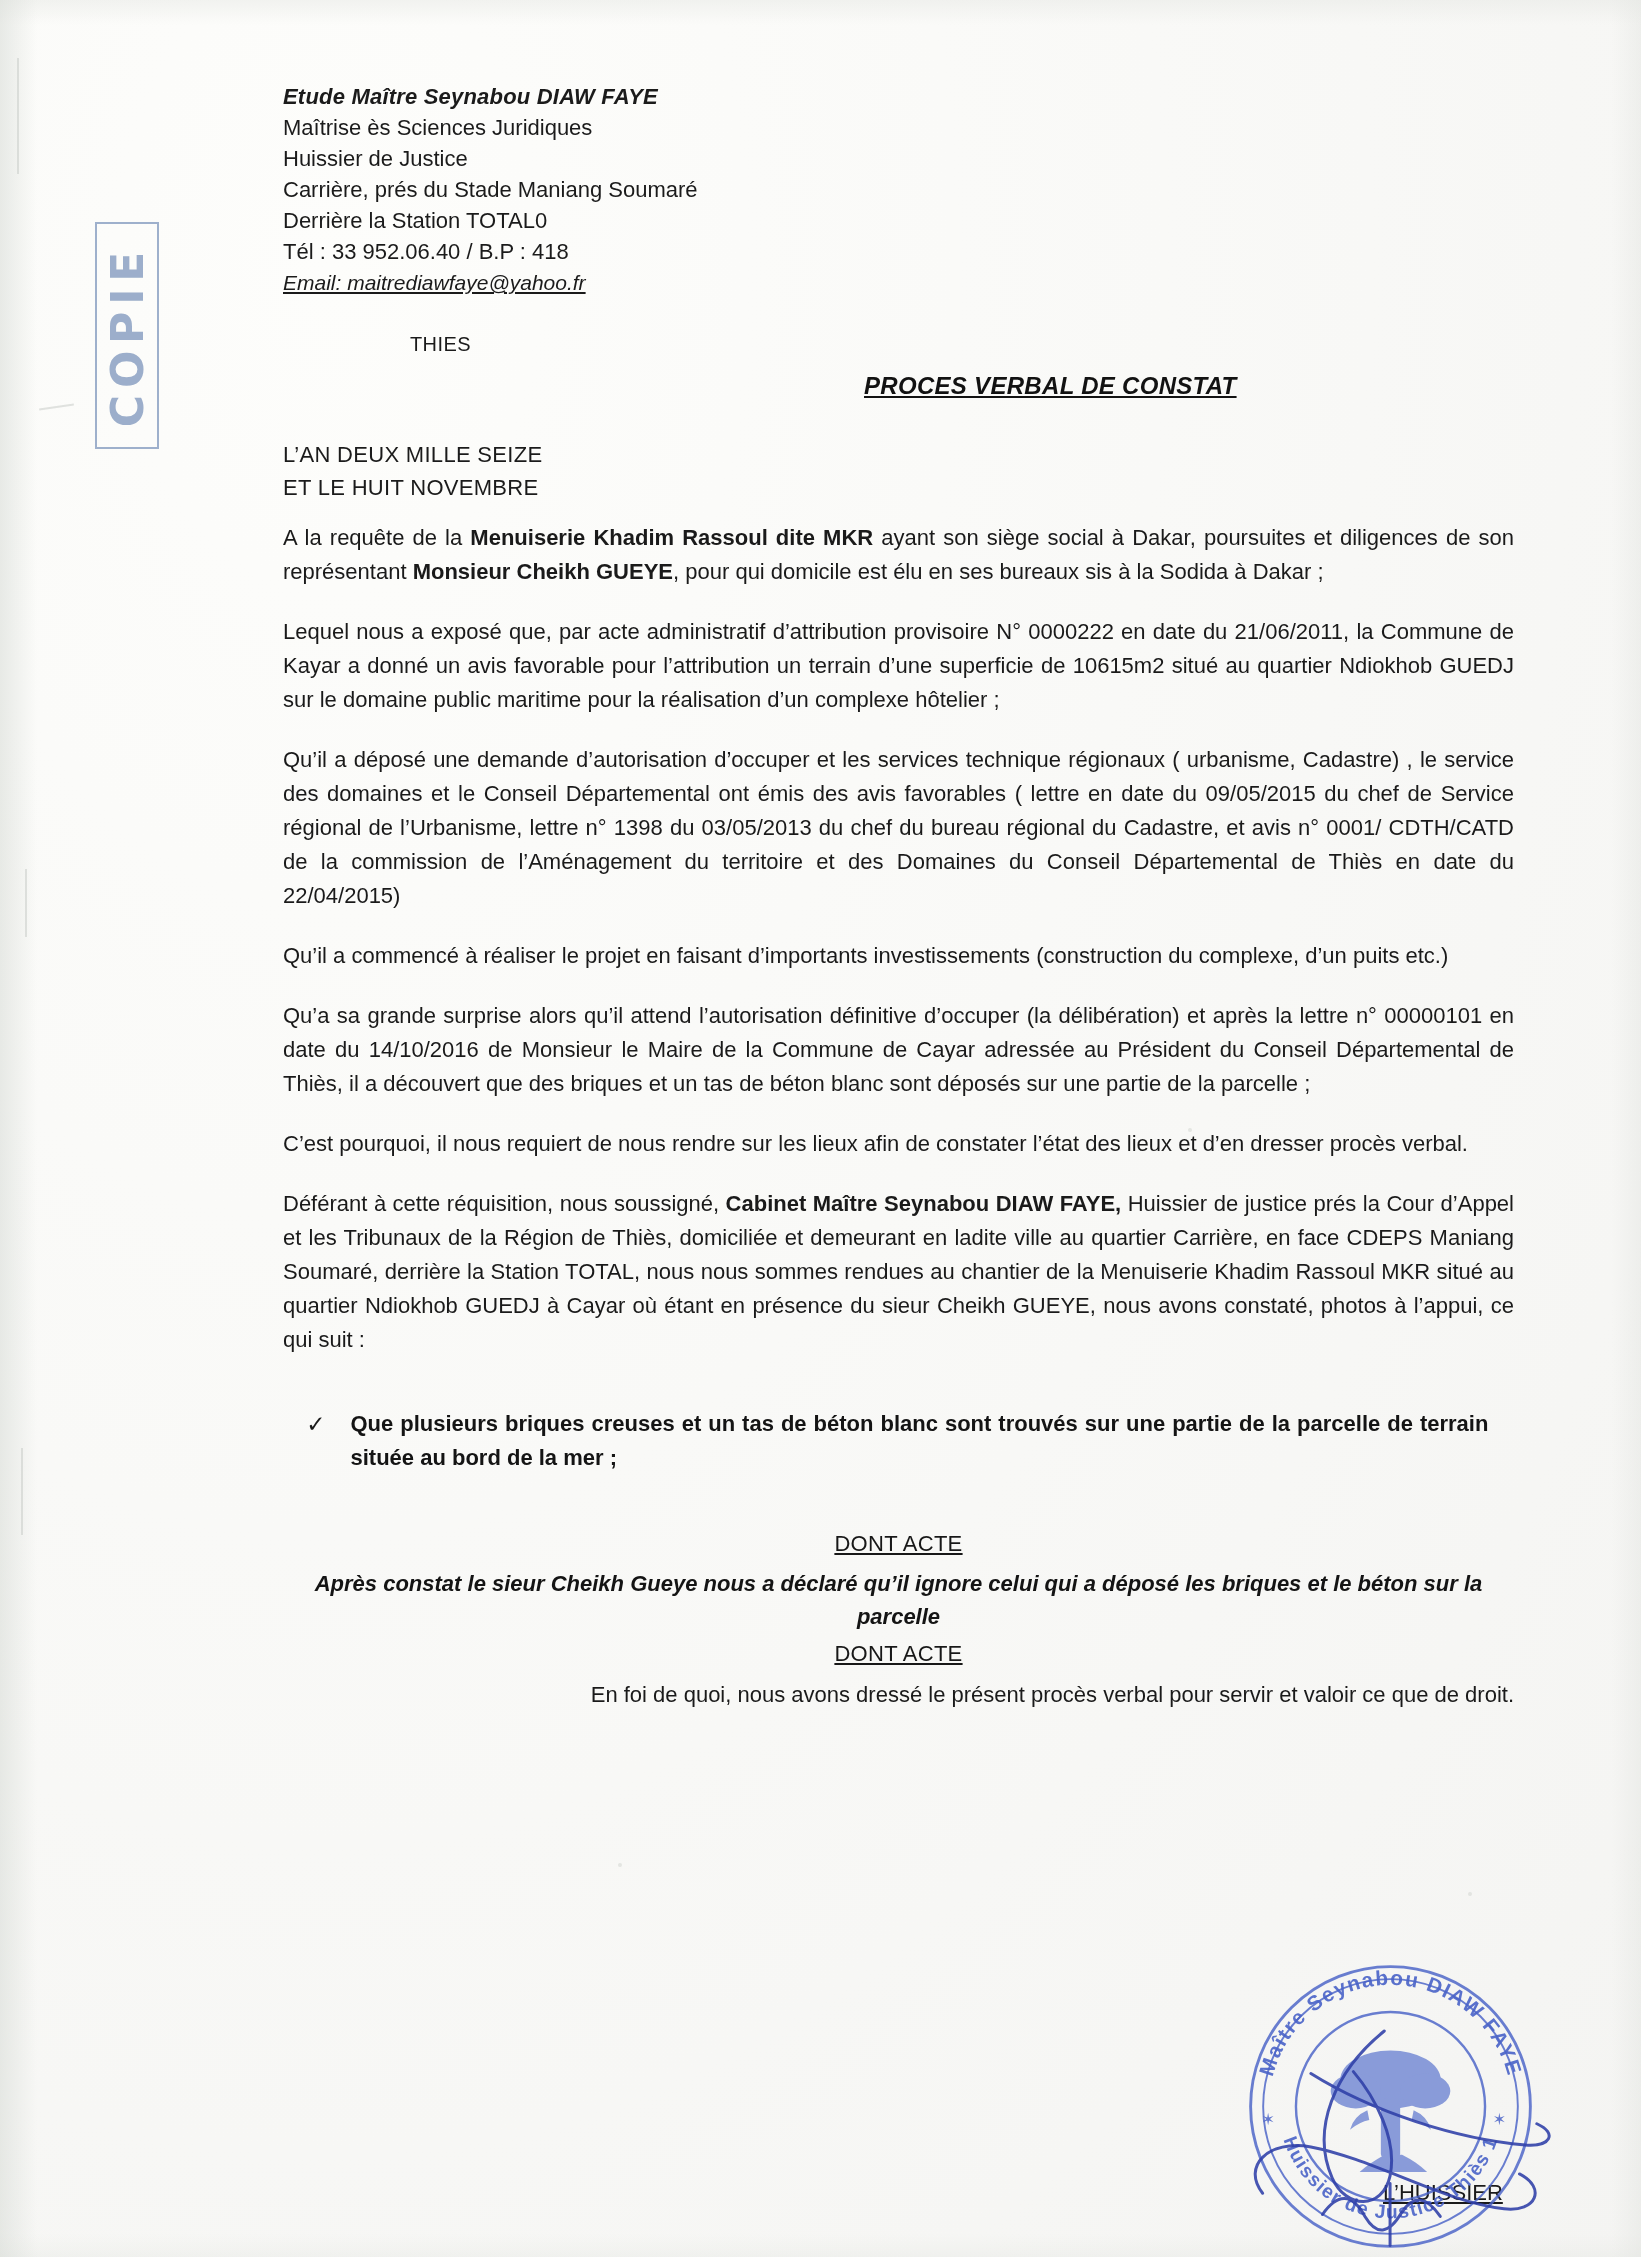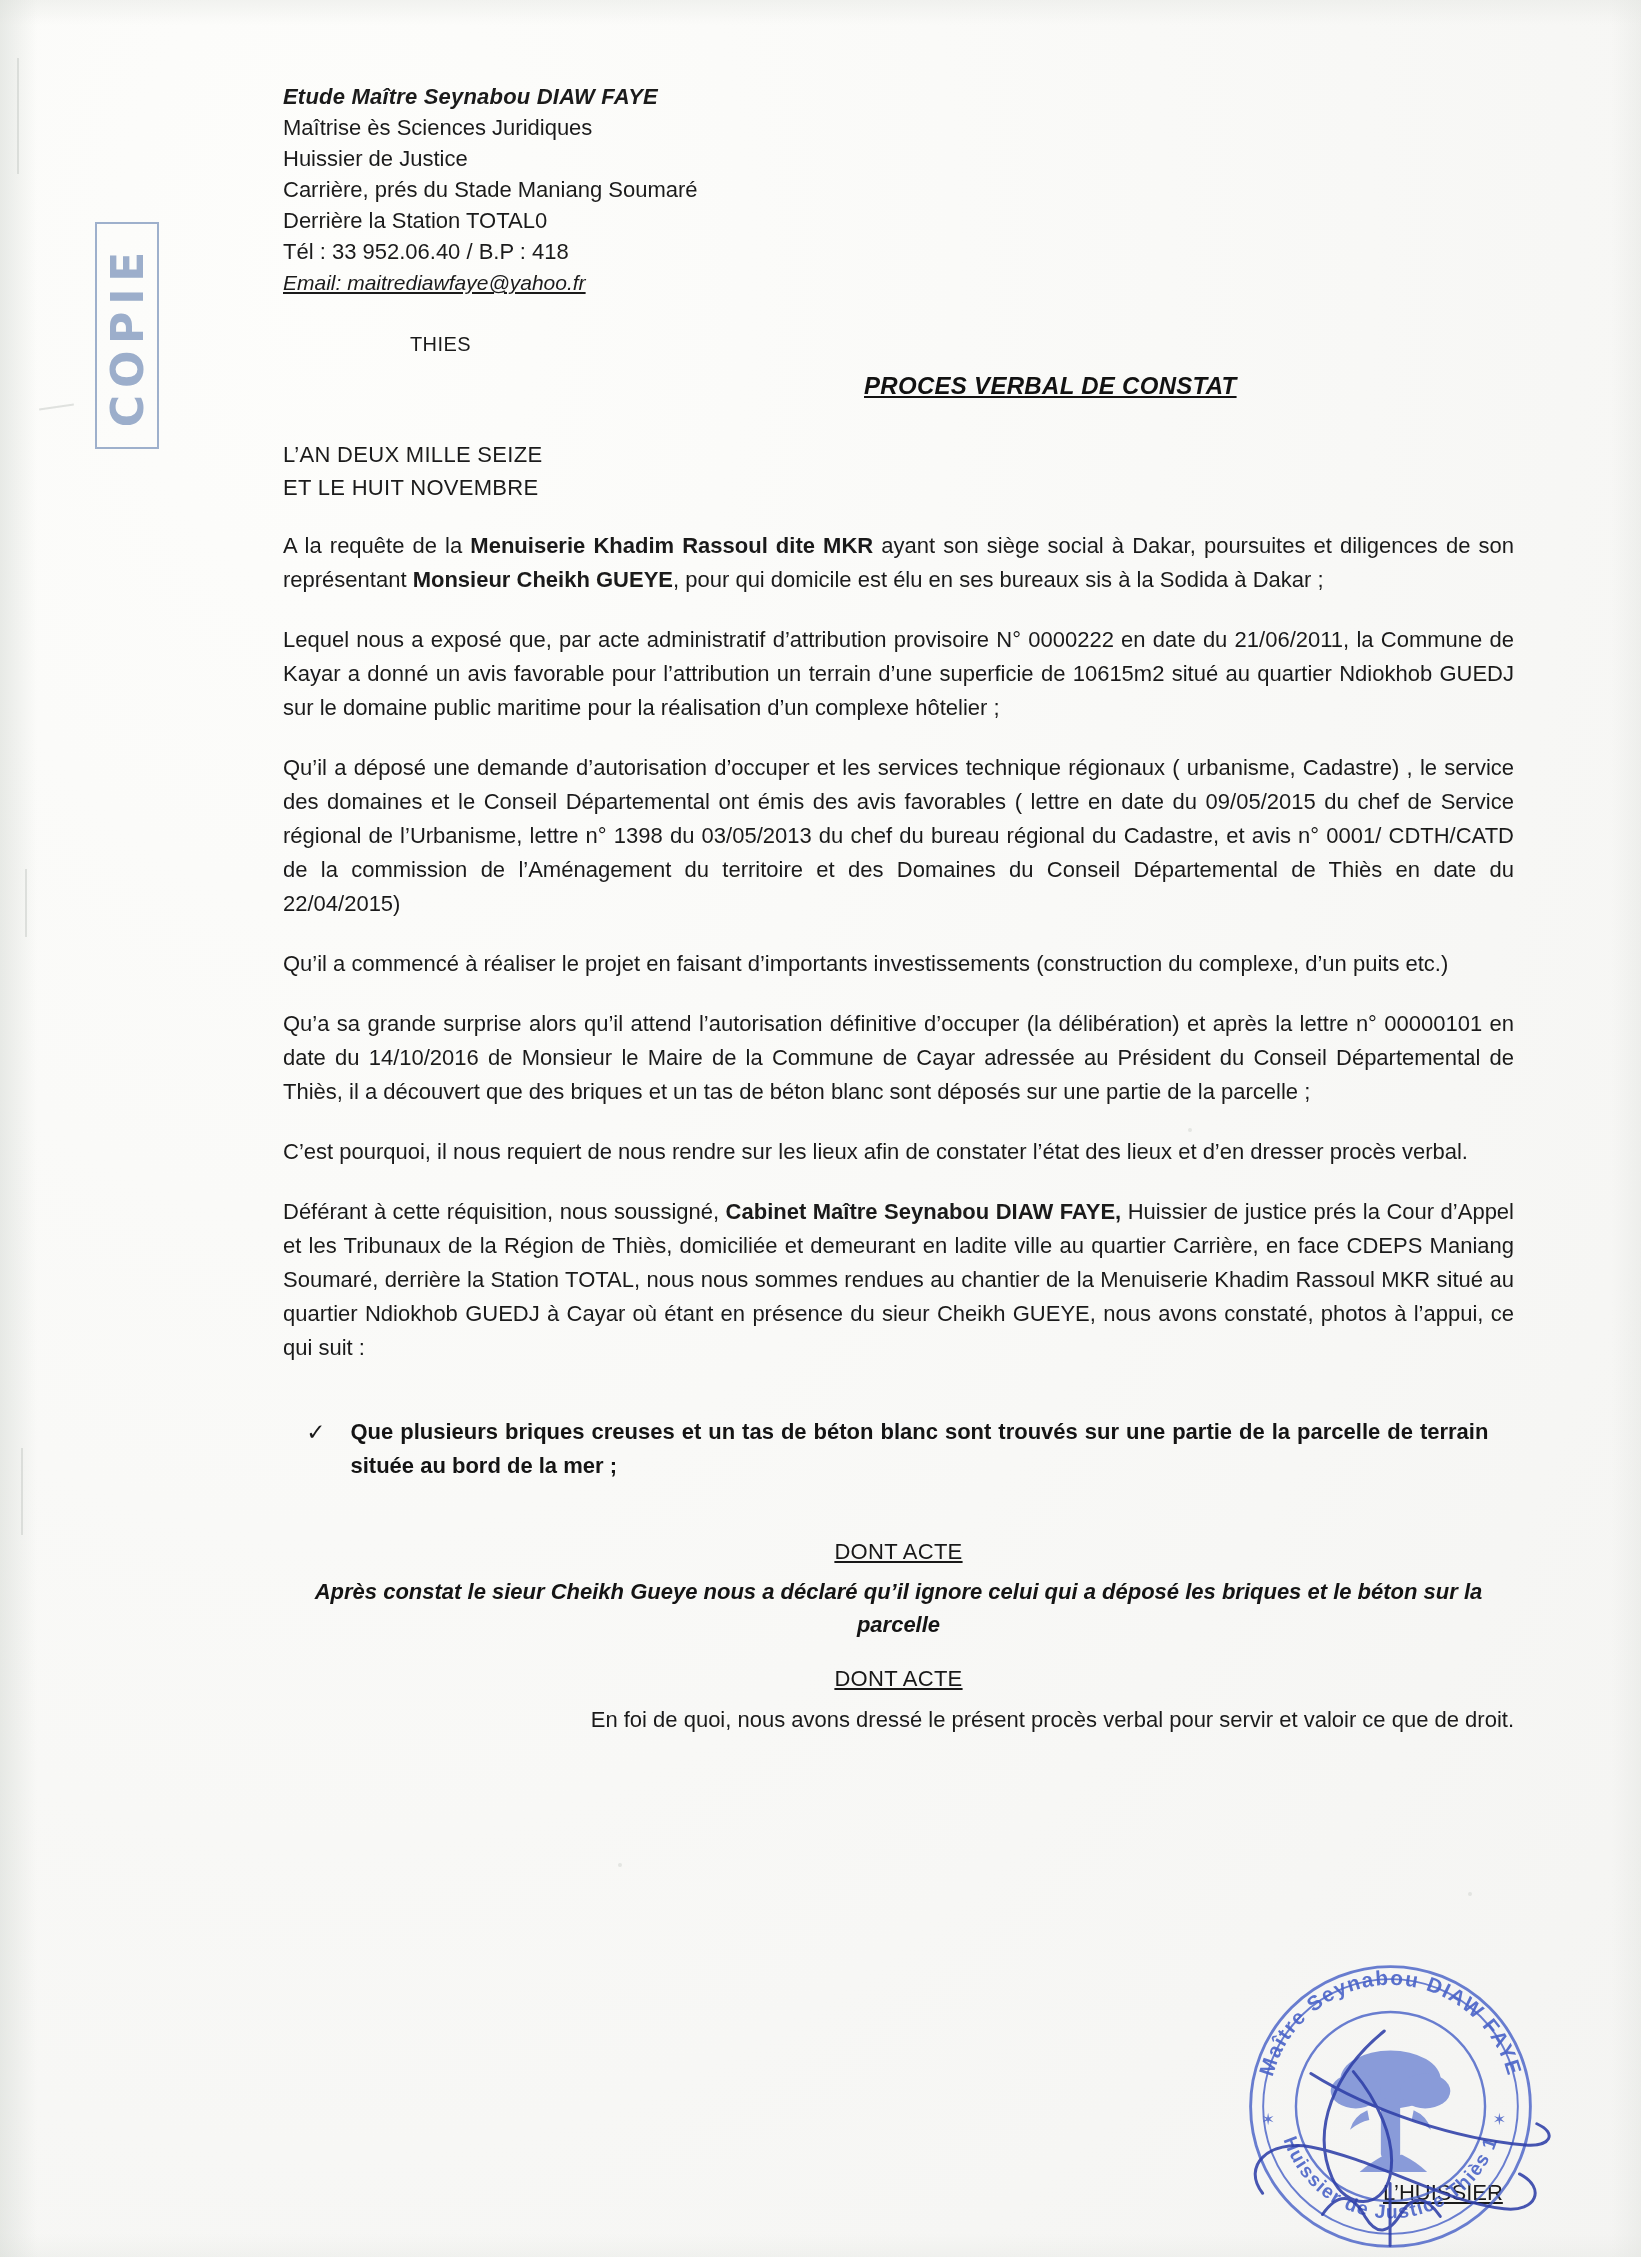--- a/index.html
+++ b/index.html
@@ -85,21 +85,21 @@
     position:absolute; left:283px; top:413px;
     font-size:22px; line-height:33px; color:#1b1b1b; letter-spacing:0.3px;margin-top:25px;
   }
 
   
   #body-text{
     position:absolute; left:283px; top:521px; width:1231px;
     font-size:22px; line-height:34px; color:#1a1a1a;
     text-align:justify; text-justify:inter-word;
   }
-  #body-text p{ margin:8px 0 26px 0; }
+  #body-text p{ margin:0 0 26px 0; }
   #body-text b{ font-weight:700; }
 
   .bullet-row{
     display:flex; align-items:flex-start; gap:25px;
     margin:50px 0 0 17.4px; width:1188px;
   }
   .bullet-mark{
     font-size:23px; color:#1a1a1a; line-height:34px; flex:0 0 auto; padding-left:5.8px;
   }
   .bullet-text{
@@ -195,21 +195,21 @@
 
       <div class="bullet-row">
         <span class="bullet-mark">✓</span>
         <span class="bullet-text">Que  plusieurs  briques creuses et un tas de béton blanc   sont trouvés  sur une partie de la parcelle de terrain située au bord de la mer ;</span>
       </div>
 
       <p style="margin-top:52px; margin-bottom:5.8px;">
         <span class="dont-acte">DONT ACTE</span>
       </p>
 
-      <p class="declaration" style="margin:0 0 21px 0;text-align:center;">Après constat  le sieur Cheikh Gueye nous a déclaré qu’il ignore celui qui a déposé les briques et le béton sur la parcelle</p>
+      <p class="declaration" style="margin:0 0 4px 0;text-align:center;">Après constat  le sieur Cheikh Gueye nous a déclaré qu’il ignore celui qui a déposé les briques et le béton sur la parcelle</p>
 
       <p style="margin:0 0 7.7px 0;">
         <span class="dont-acte">DONT ACTE</span>
       </p>
 
       <p class="closing" style="margin:0;">En foi de quoi, nous avons dressé le présent procès verbal pour servir et valoir ce que de droit.</p>
     </div>
 
     <div id="huissier-label">L’HUISSIER</div>
 

